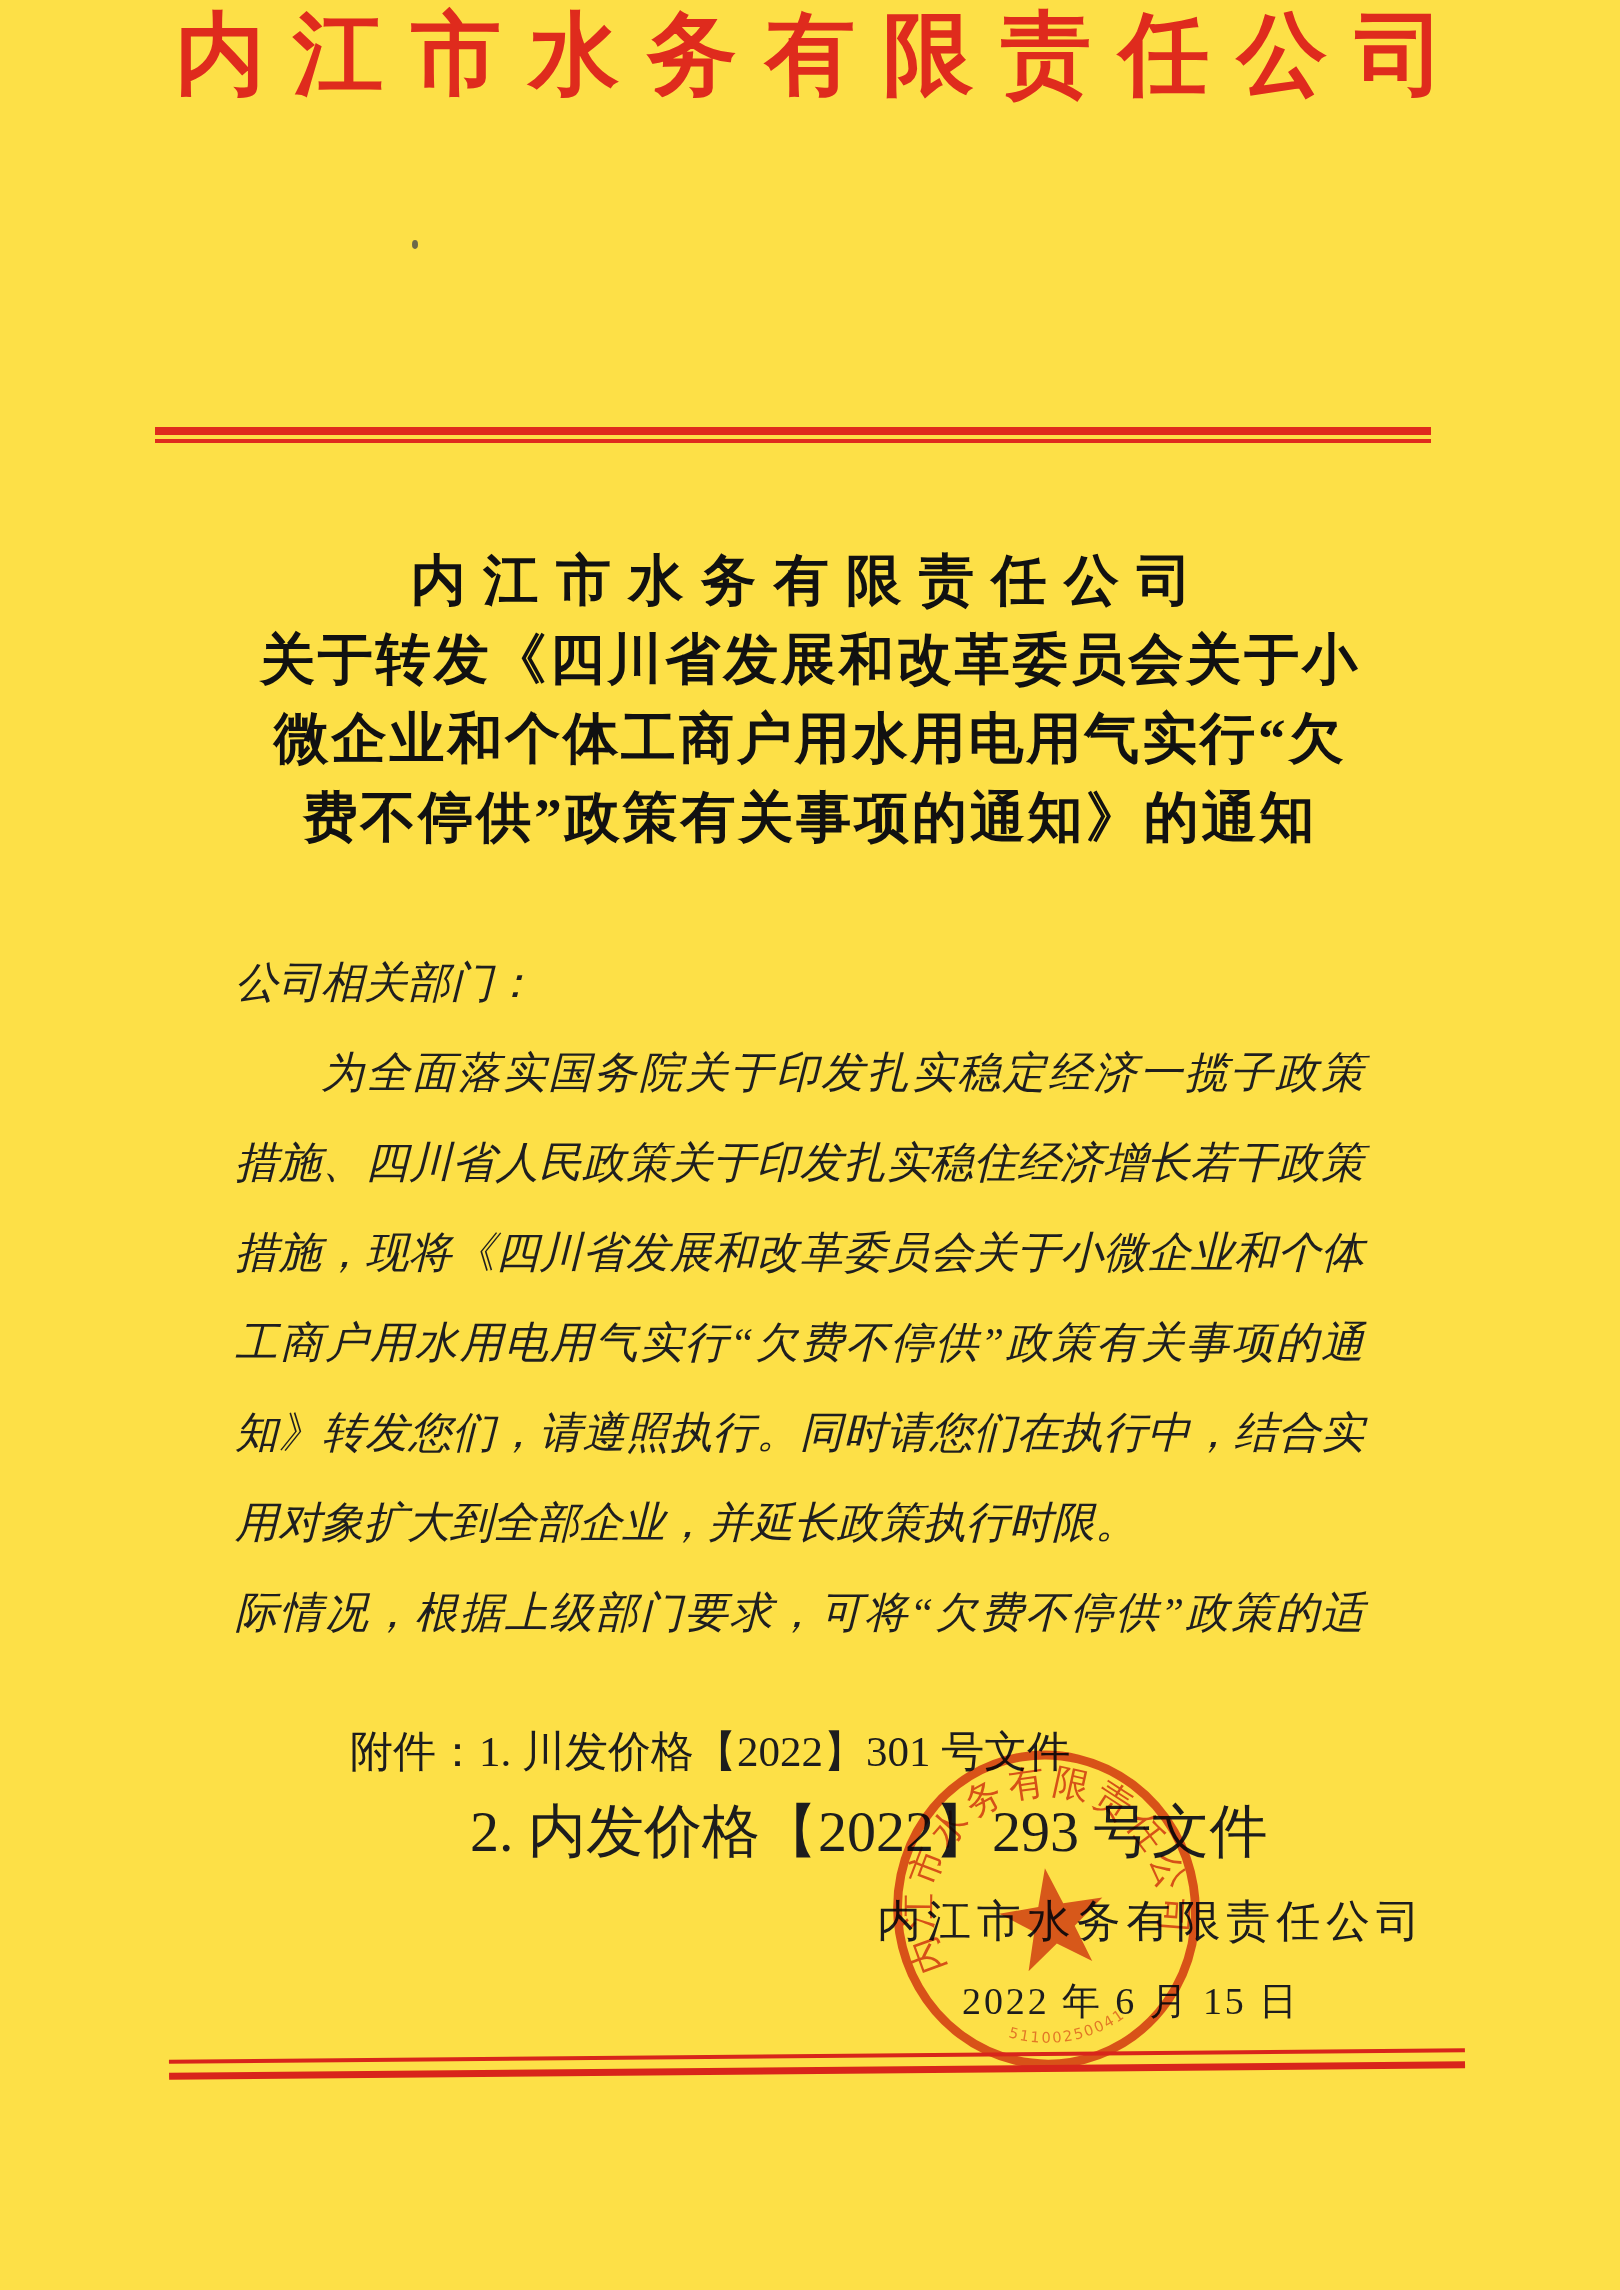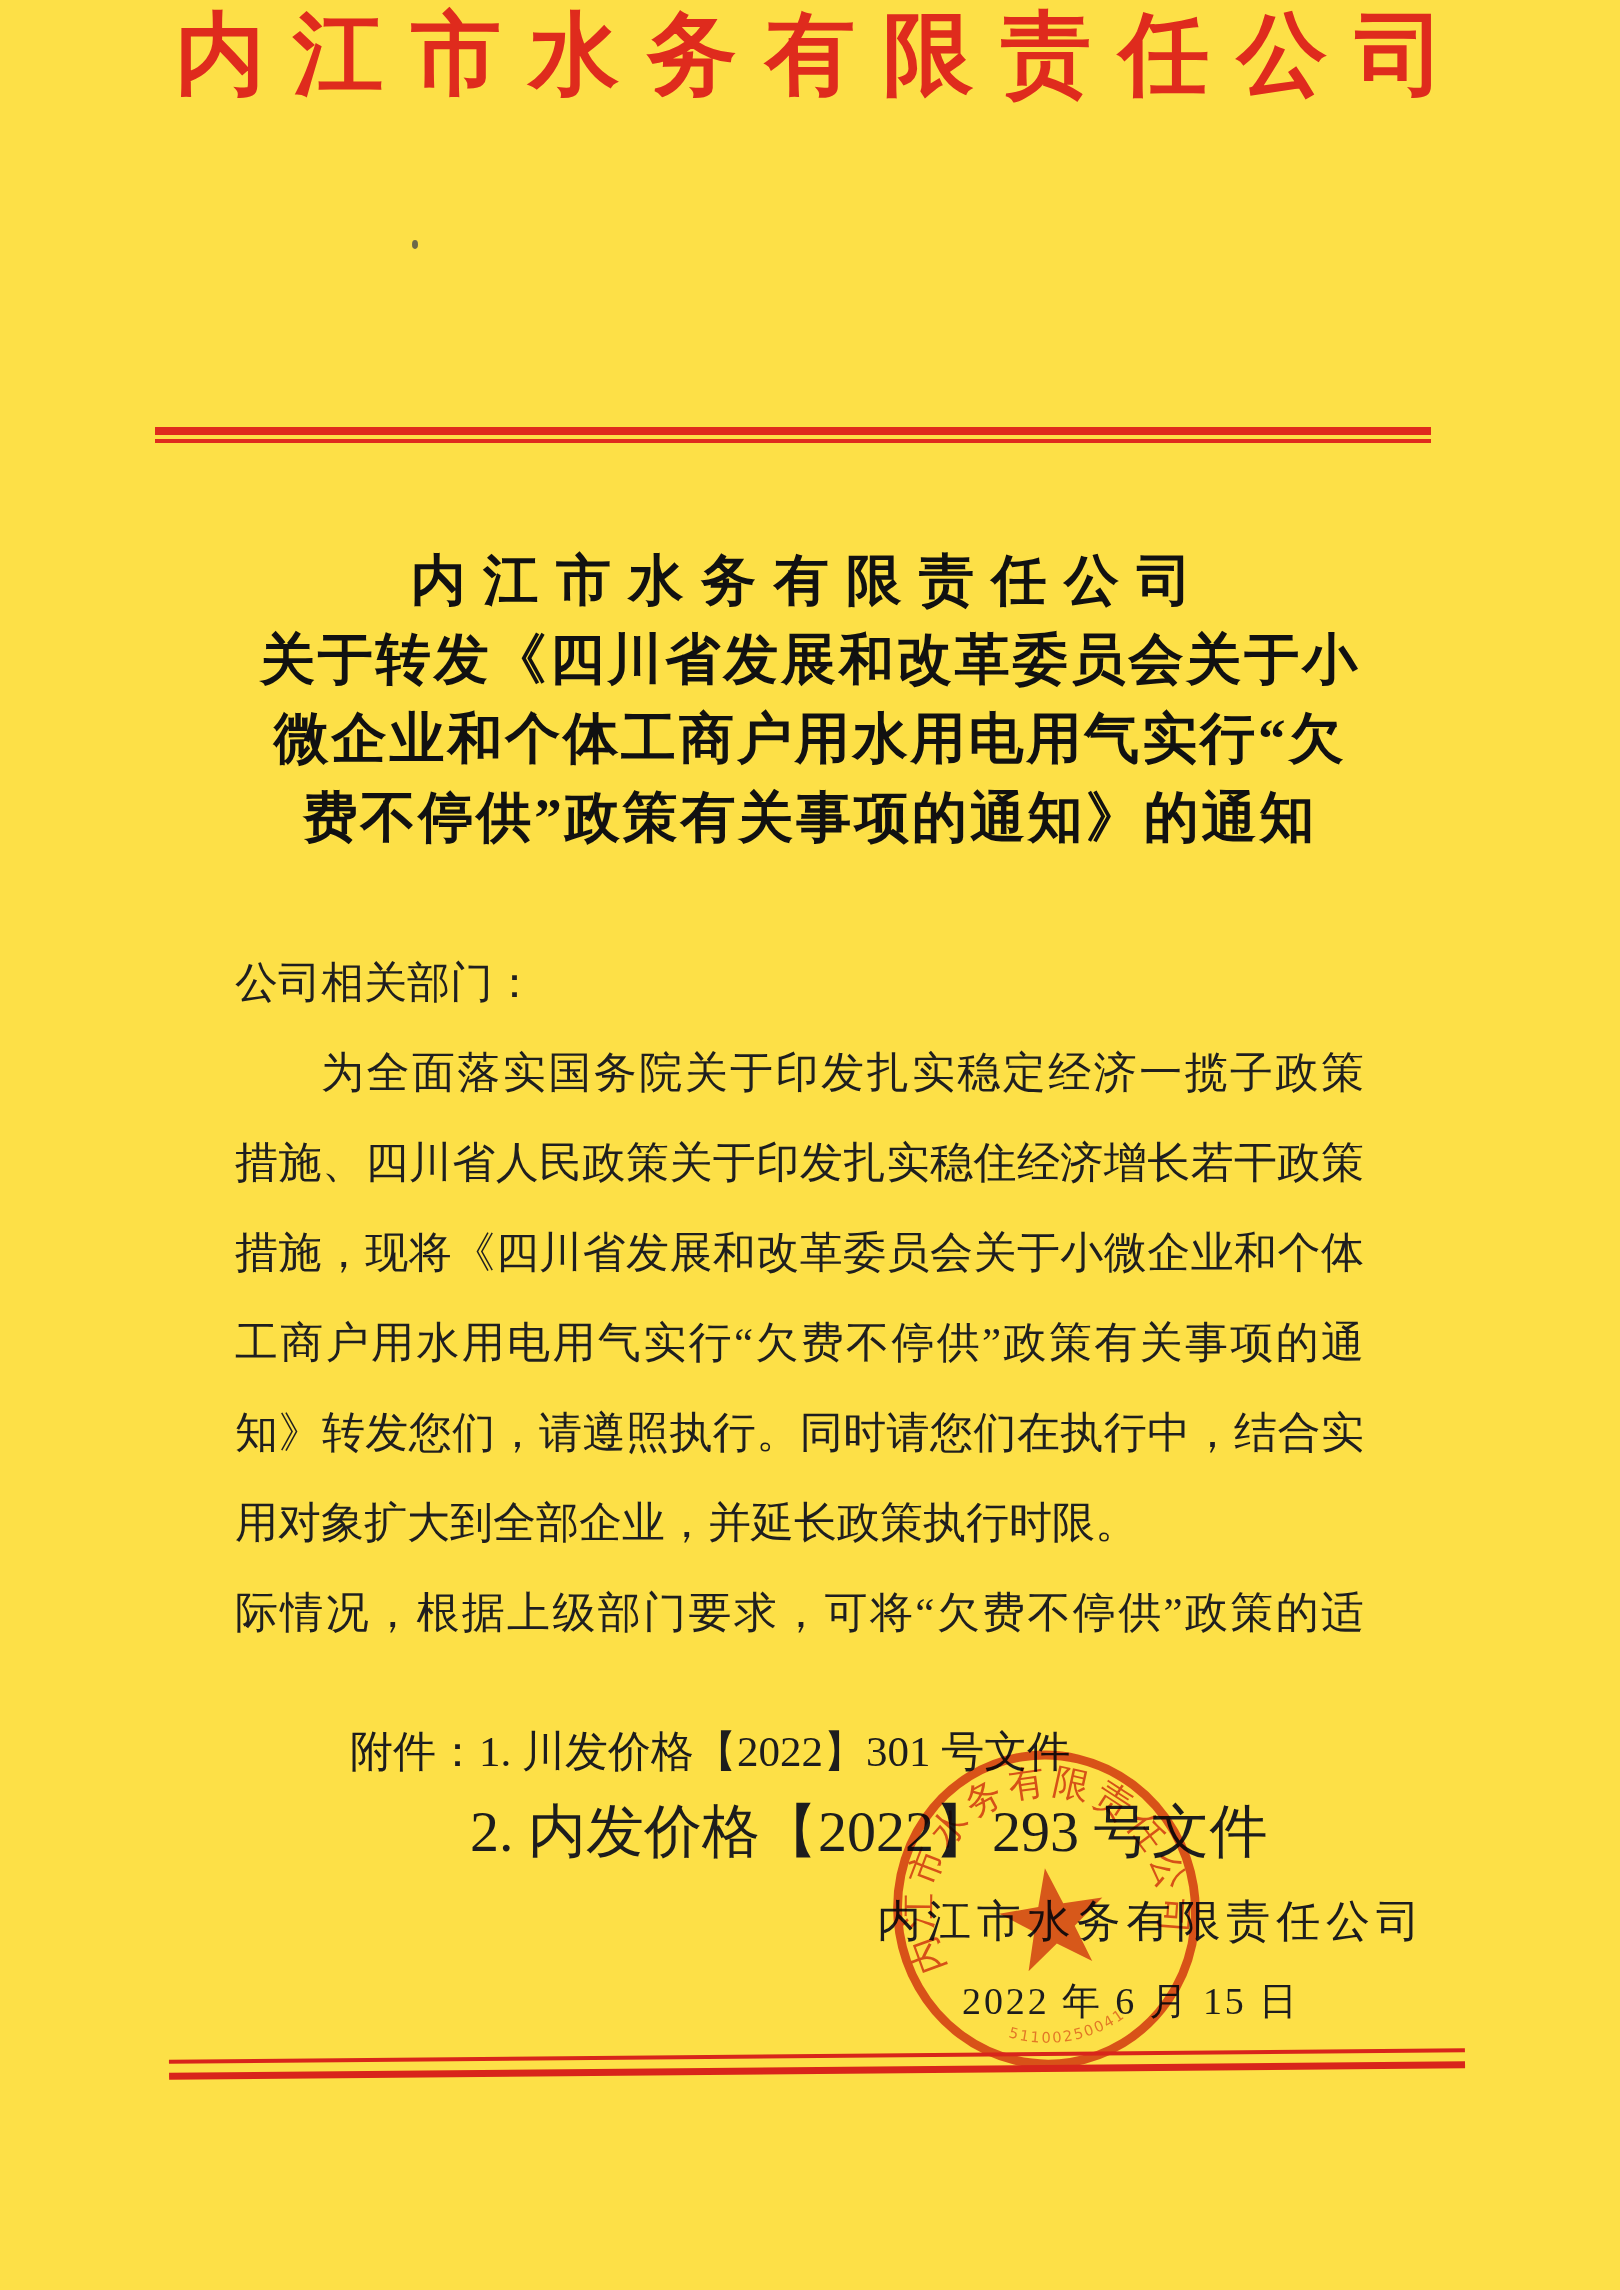--- a/index.html
+++ b/index.html
@@ -33,21 +33,21 @@
     text-align: center; font-weight: 700; color: #111;
     font-size: 55px; line-height: 79px; letter-spacing: 2.9px;
   }
   .doc-title .t1 { letter-spacing: 17.6px; }
   
   .body-block {
     position: absolute; left: 235px; top: 938px; width: 1129px;
     font-size: 43px; line-height: 90px; color: #1f1f1f;
     white-space: nowrap;
   }
-  .b-line { height: 90px; }
+  .b-line { height: 90px; font-style: italic; }
   .b-line.j { white-space: normal; text-align: justify; text-align-last: justify; }
   .b-line.ind { text-indent: 86px; }
   
   .attach-1 { position: absolute; left: 350px; top: 1727px; font-size: 43px; line-height: 49px; white-space: nowrap; }
   .attach-2 { position: absolute; left: 470px; top: 1807px; font-size: 58px; line-height: 49px; white-space: nowrap; }
   
   .sig  { position: absolute; left: 877px; top: 1892px; font-size: 44px; letter-spacing: 5.9px; white-space: nowrap; }
   .date { position: absolute; left: 962px; top: 1976px; font-size: 38px; letter-spacing: 2.9px; white-space: nowrap; }
   
   .seal {

